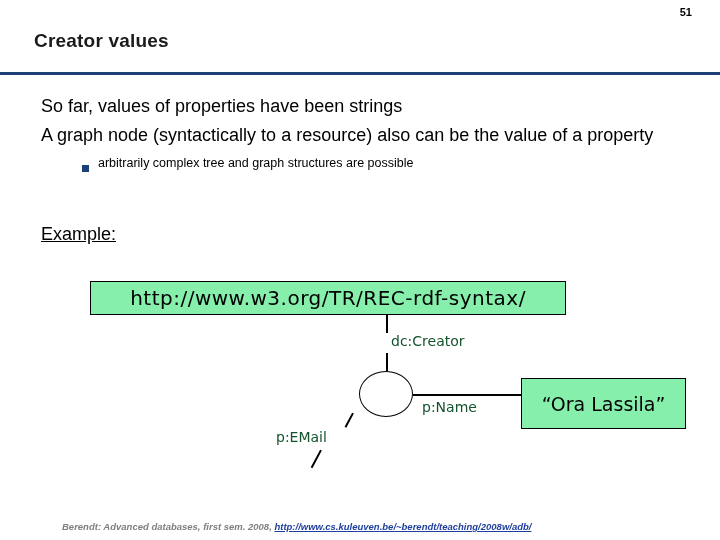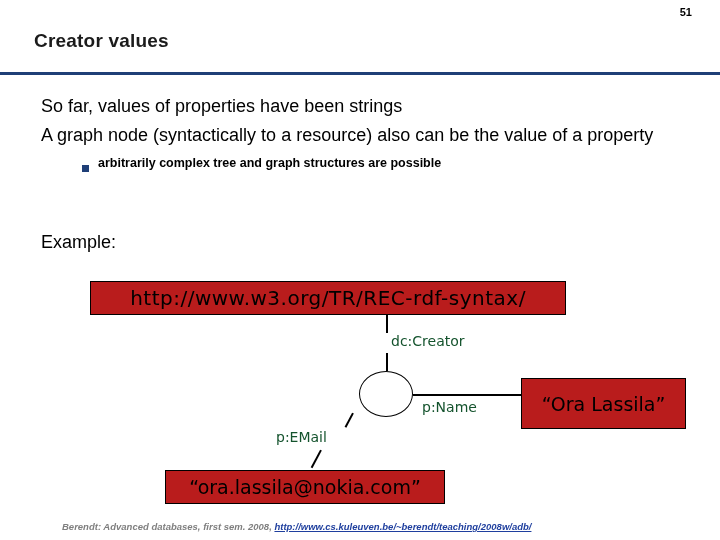--- a/index.html
+++ b/index.html
@@ -50,41 +50,40 @@
     color: #000000;
   }
   .line1 { left: 41px; top: 96px; }
   .line2 { left: 41px; top: 125px; }
   .bullet-row {
     position: absolute;
     font-size: 12.5px;
     color: #000000;
     display: flex;
     align-items: flex-end;
-    font-weight: bold;
   }
   .b1 { left: 82px; top: 154px; }
   .b2 { left: 82px; top: 182px; width: 600px;}
   .sq {
     display: inline-block;
     width: 7px;
     height: 7px;
     background: #1f3f77;
     margin-right: 9px;
     margin-top: 5px;
     flex: 0 0 auto;
   }
   .bullet-text { display: inline-block; line-height: 1.45; }
-  .example-label { left: 41px; top: 232px; }
+  .example-label { left: 41px; top: 224px; text-decoration: underline; }
 
   
   .node-box {
     position: absolute;
     border: 1px solid #000000;
-    background: #b91c1c;
+    background: #86efac;
     font-family: "DejaVu Sans", sans-serif;
     color: #000000;
     display: flex;
     align-items: center;
     justify-content: center;
     box-sizing: border-box;
   }
   .uri-node {
     left: 90px;
     top: 281px;
@@ -177,19 +176,18 @@
 
   <div class="blank-node"></div>
 
   <div class="edge" style="left:413px; top:394px; width:108px; height:1.5px;"></div>
   <div class="edge-label lbl-name">p:Name</div>
   <div class="node-box literal-name">“Ora Lassila”</div>
 
   <div class="edge" style="left:352px; top:413px; width:1.5px; height:16px; transform:rotate(28deg); transform-origin: top center;"></div>
   <div class="edge-label lbl-email">p:EMail</div>
   <div class="edge" style="left:320px; top:450px; width:1.5px; height:20px; transform:rotate(28deg); transform-origin: top center;"></div>
-  <div class="node-box literal-email">“ora.lassila@nokia.com”</div>
 
   <div class="footer">
     <span>Berendt: Advanced databases, first sem. 2008, </span><a href="#">http://www.cs.kuleuven.be/~berendt/teaching/2008w/adb/</a>
   </div>
 
 </div>
 
 </body></html>

